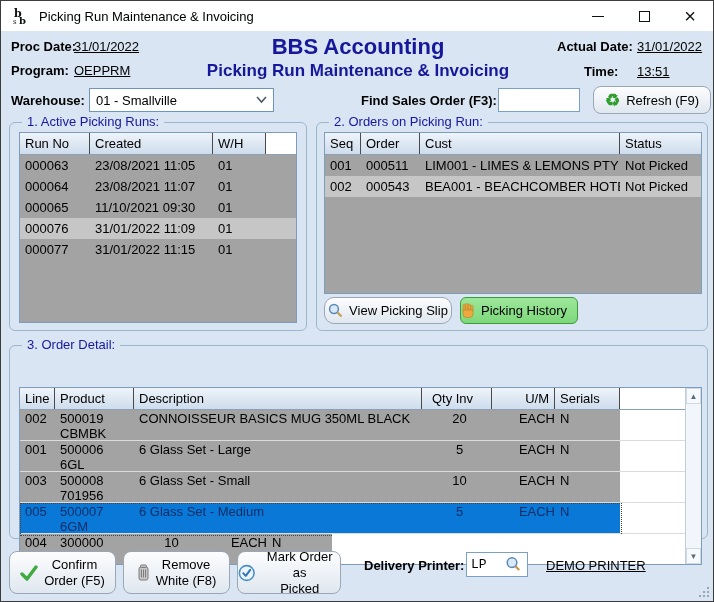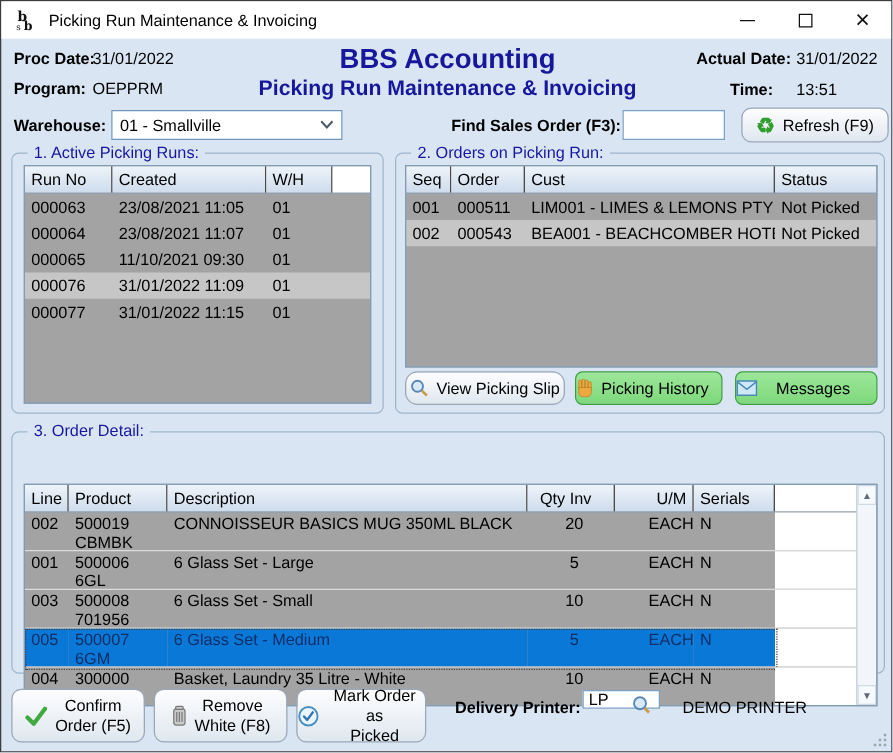--- a/index.html
+++ b/index.html
@@ -12,21 +12,21 @@
   .app-icon { position:absolute; left:10px; top:5px; width:20px; height:20px; }
   .win-title { position:absolute; left:38px; top:8px; font-size:13px; }
   .winbtns { position:absolute; right:0; top:0; height:30px; display:flex; }
   .winbtn { width:46px; height:30px; display:flex; align-items:center; justify-content:center; cursor:default; }
   .glyph-min { display:block; width:12px; height:0; border-top:1.5px solid #111; }
   .glyph-max { display:block; width:11px; height:11px; border:1.5px solid #111; }
   .glyph-close { font-size:20px; line-height:20px; color:#111; }
 
   
   .lbl { position:absolute; font-weight:bold; white-space:nowrap; }
-  .val { position:absolute; white-space:nowrap; }
+  .val { position:absolute; white-space:nowrap;text-decoration:underline; }
   .center-head { position:absolute; left:157px; top:33px; width:400px; text-align:center; color:#17179b; }
   .app-title { font-size:22px; font-weight:bold; }
   .screen-title { font-size:17px; font-weight:bold; margin-top:1px; }
 
   
   .combo { position:absolute; left:88px; top:87px; width:185px; height:24px; background:#fff; border:1px solid #6e96bd; display:flex; align-items:center; padding-left:6px; }
   .combo .chev { position:absolute; right:6px; top:7px; }
   .txtinput { position:absolute; background:#fff; border:1px solid #7aa0c4; font-family:"Liberation Sans",sans-serif; font-size:13px; padding:0 4px; }
   .find-input { left:497px; top:87px; width:82px; height:24px; }
   .btn { border-radius:8px; border:1px solid #9aa7b7; background:linear-gradient(#fdfdfe,#dfe7ef); display:flex; align-items:center; justify-content:center; gap:6px; font-size:13px; cursor:default; }
@@ -67,21 +67,21 @@
   .drow.sel::after { content:""; position:absolute; left:0; top:0; width:600px; height:31px; border:1px dotted #444; pointer-events:none; }
 
   
   .vscroll { position:absolute; right:0; top:0; bottom:0; width:16px; background:#f2f6fa; border-left:1px solid #c0cedc; }
   .sbtn { position:absolute; left:0; width:15px; height:16px; background:#f7fafc; border:1px solid #cfdae4; color:#5e6a76; font-size:8px; text-align:center; line-height:15px; }
   .sbtn.up { top:0; } .sbtn.down { bottom:0; }
 
   
   .foot-btn { position:absolute; top:550px; height:43px; }
   .foot-text { text-align:center; line-height:16px; }
-  .dp-input { left:465px; top:551px; width:62px; height:15px; padding-right:8px; }
+  .dp-input { left:465px; top:551px; width:62px; height:25px; padding-right:8px;font-family:Liberation Mono, monospace; }
   .mag-in-field { position:absolute; left:504px; top:555px; }
   .grip { position:absolute; right:4px; bottom:4px; width:10px; height:10px; }
   .grip i { position:absolute; width:2px; height:2px; background:#98a6b4; }
 </style>
 </head>
 <body>
 
 <div class="window">
 
   <div class="titlebar">
@@ -203,27 +203,20 @@
           </g>
         </svg>
       <span style="flex:1; text-align:center; margin-right:10px;">Picking History</span>
     </div>
     <div class="btn" style="position:absolute; left:7px; top:174px; width:128px; height:27px; border-radius:10px;">
       <svg width="15" height="15" viewBox="0 0 15 15">
           <circle cx="6" cy="6" r="4.4" fill="#d8eafa" stroke="#5b87b5" stroke-width="1.5"></circle>
           <line x1="9.5" y1="9.5" x2="13.5" y2="13.5" stroke="#c89b4a" stroke-width="2.2"></line>
         </svg>
       <span>View Picking Slip</span>
-    </div>
-    <div class="btn btn-green" style="position:absolute; left:271px; top:174px; width:114px; height:27px; border-radius:6px;">
-      <svg width="17" height="13" viewBox="0 0 17 13">
-          <rect x="0.8" y="0.8" width="15.4" height="11.4" fill="#cfe8f8" stroke="#4a88b8" stroke-width="1.2"></rect>
-          <polyline points="1,1.5 8.5,7.5 16,1.5" fill="none" stroke="#4a88b8" stroke-width="1.2"></polyline>
-        </svg>
-      <span style="flex:1; text-align:center; margin-right:12px;">Messages</span>
     </div>
   </div>
 
   <div class="group" style="left:8px; top:344px; width:699px; height:194px;">
     <span class="group-label">3. Order Detail:</span>
     <div class="table t3" style="left:9px; top:21px; width:683px; height:178px;margin-top:20px;">
       <div style="margin-right:16px;">
         <div class="thead">
           <div class="th w-line">Line</div>
           <div class="th w-prod">Product</div>
@@ -281,21 +274,20 @@
           <div class="c w-um">EACH</div>
           <div class="c w-ser">N</div>
           <div class="c w-fill3"></div>
         </div>
         <div class="drow">
           <div class="c w-line">004</div>
           <div class="c w-prod two">
               <div>300000</div>
               <div>LB35W</div>
             </div>
-          <div class="c w-desc">Basket, Laundry 35 Litre - White</div>
           <div class="c w-qty">10</div>
           <div class="c w-um">EACH</div>
           <div class="c w-ser">N</div>
           <div class="c w-fill3"></div>
         </div>
       </div>
       <div class="vscroll">
         <div class="sbtn up"><span>▲</span></div>
         <div class="sbtn down"><span>▼</span></div>
       </div>

